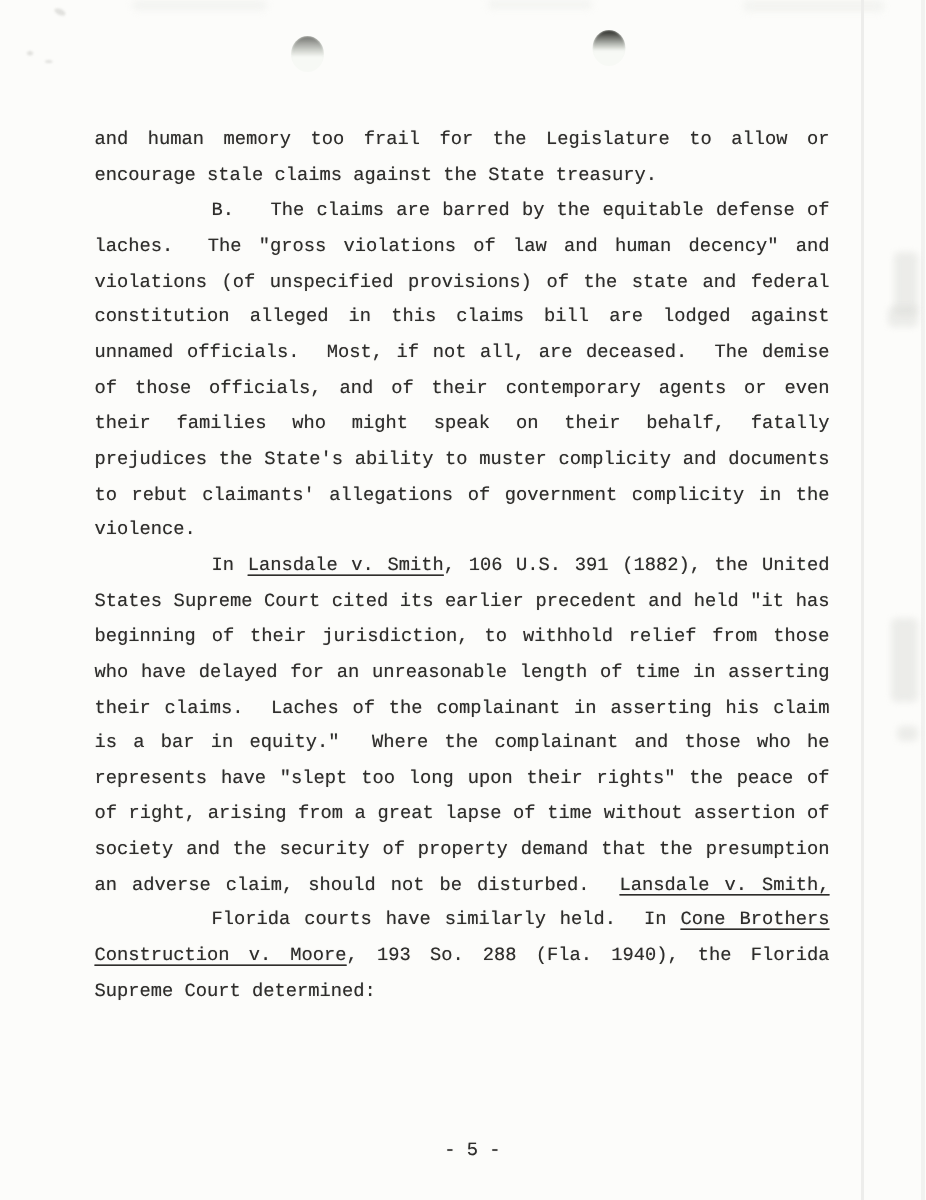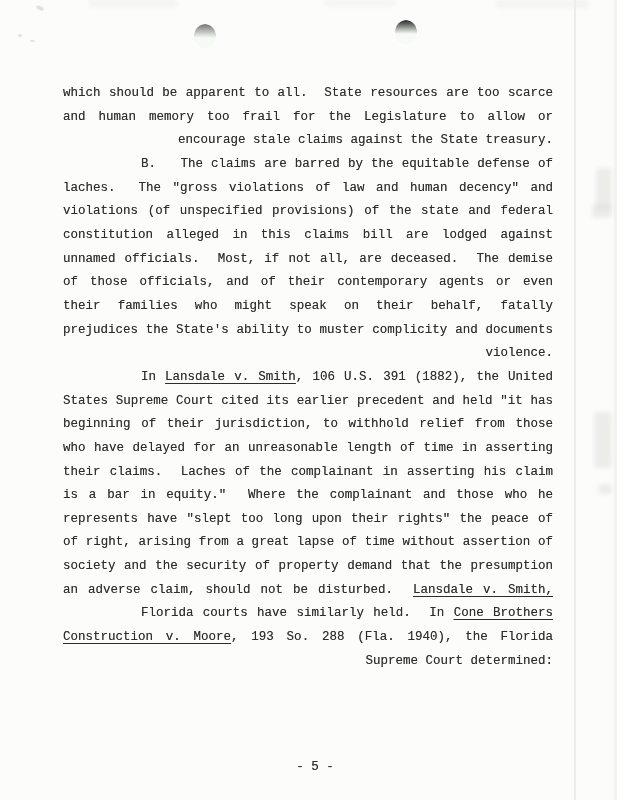--- a/index.html
+++ b/index.html
@@ -23,21 +23,21 @@
     position: absolute;
     left: 63px;
     top: 82px;
     width: 490px;
   }
   .line {
     height: 23.67px;
     line-height: 23.67px;
     font-size: 12.5px;
     white-space: pre-wrap;
-    text-align: right;
+    text-align: left;
     color: var(--ink);
     text-shadow: 0 0 0.5px rgba(46,45,43,0.55);
   }
   .line.j {
     text-align: justify;
     text-align-last: justify;
   }
   .line.ind { padding-left: 78px; }
   .line .u {
     text-decoration: underline;
@@ -135,31 +135,31 @@
   <div class="punch left"></div>
   <div class="punch right"></div>
   <div class="edge-line-right"></div>
   <div class="edge-strip-right"></div>
   <div class="smudge s1"></div>
   <div class="smudge s2"></div>
   <div class="smudge s3"></div>
   <div class="smudge s4"></div>
 
   <div class="textblock">
-      <div class="line j"><span>which should be apparent to all.  State resources are too scarce</span></div>
       <div class="line j"><span>and human memory too frail for the Legislature to allow or</span></div>
       <div class="line"><span>encourage stale claims against the State treasury.</span></div>
       <div class="line j ind"><span>B.   The claims are barred by the equitable defense of</span></div>
       <div class="line j"><span>laches.  The "gross violations of law and human decency" and</span></div>
       <div class="line j"><span>violations (of unspecified provisions) of the state and federal</span></div>
       <div class="line j"><span>constitution alleged in this claims bill are lodged against</span></div>
       <div class="line j"><span>unnamed officials.  Most, if not all, are deceased.  The demise</span></div>
       <div class="line j"><span>of those officials, and of their contemporary agents or even</span></div>
       <div class="line j"><span>their families who might speak on their behalf, fatally</span></div>
       <div class="line j"><span>prejudices the State's ability to muster complicity and documents</span></div>
+      <div class="line j"><span>to rebut claimants' allegations of government complicity in the</span></div>
       <div class="line"><span>violence.</span></div>
       <div class="line j ind"><span>In </span><span class="u">Lansdale v. Smith</span><span>, 106 U.S. 391 (1882), the United</span></div>
       <div class="line j"><span>States Supreme Court cited its earlier precedent and held "it has</span></div>
       <div class="line j"><span>beginning of their jurisdiction, to withhold relief from those</span></div>
       <div class="line j"><span>who have delayed for an unreasonable length of time in asserting</span></div>
       <div class="line j"><span>their claims.  Laches of the complainant in asserting his claim</span></div>
       <div class="line j"><span>is a bar in equity."  Where the complainant and those who he</span></div>
       <div class="line j"><span>represents have "slept too long upon their rights" the peace of</span></div>
       <div class="line j"><span>of right, arising from a great lapse of time without assertion of</span></div>
       <div class="line j"><span>society and the security of property demand that the presumption</span></div>

